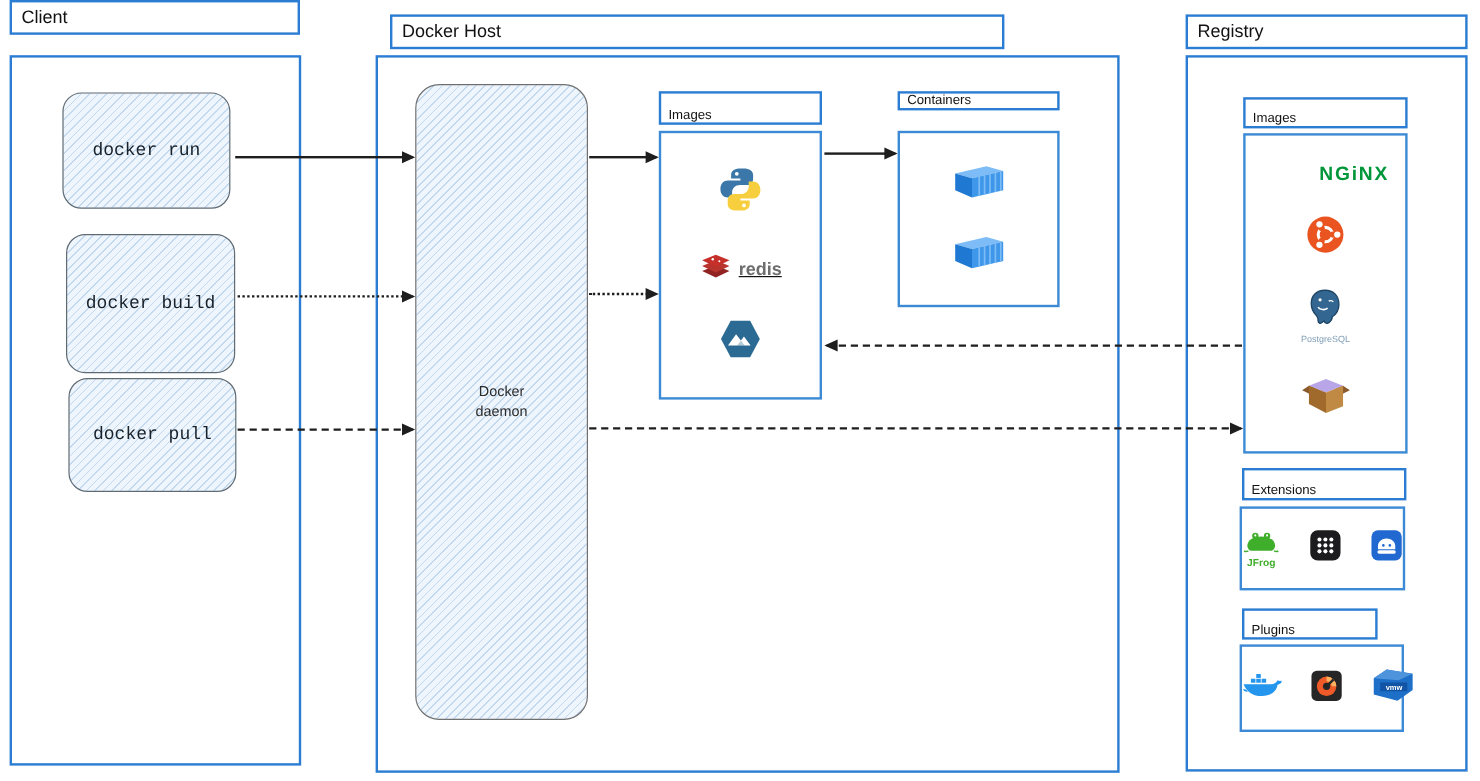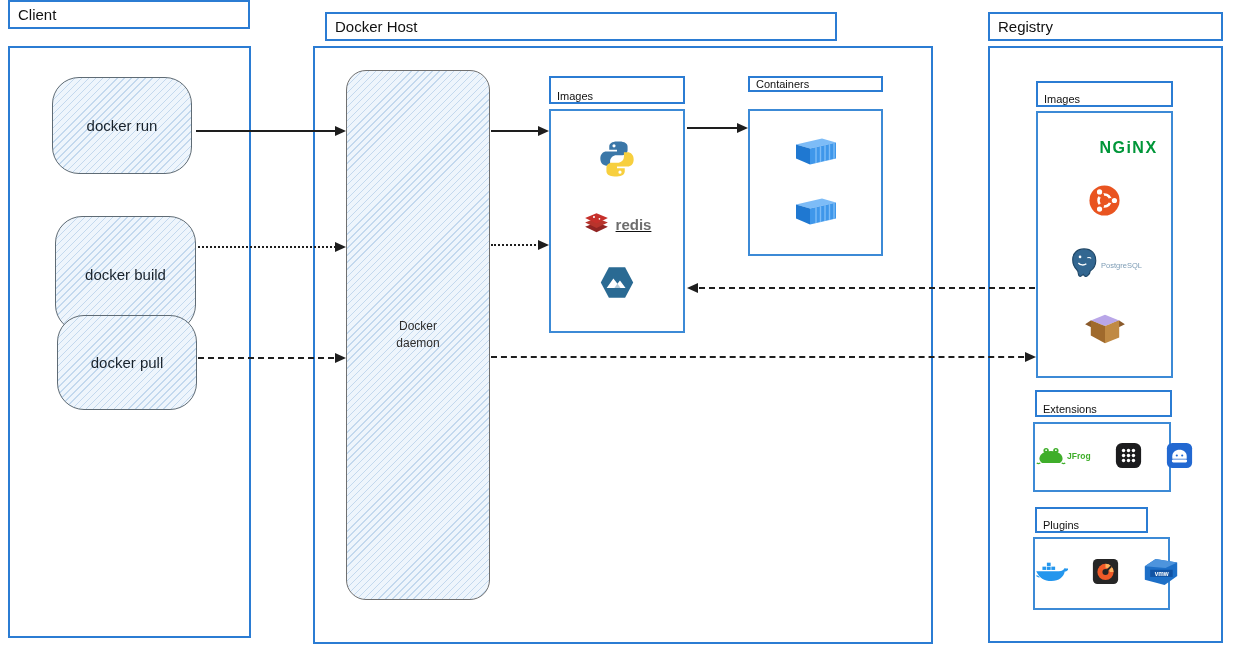--- a/index.html
+++ b/index.html
@@ -17,57 +17,57 @@
                display:flex; align-items:flex-end; padding-left:6px; font-size:11px; }
   .sub-box   { position:absolute; border:2px solid #3c8ad6; background:#fff;
                display:flex; flex-direction:column; justify-content:space-evenly; align-items:center; }
   .row-box   { flex-direction:row; gap:24px; }
 
   
   .hatch { background-color:#eef5fc;
            background-image:repeating-linear-gradient(135deg,
              rgba(125,170,215,.38) 0px, rgba(125,170,215,.38) 1px,
              transparent 1px, transparent 5px); }
-  .cmd   { position:absolute; border:1.6px solid #5f6b74; border-radius:27px;
+  .cmd   { position:absolute; border:1.6px solid #5f6b74; border-radius:16px;
            display:flex; align-items:center; justify-content:center;
-           font-family:Liberation Sans, sans-serif; font-size:15px; color:#17212b; }
+           font-family:Liberation Mono, monospace; font-size:15px; color:#17212b; }
   .daemon{ position:absolute; border:1.6px solid #707070; border-radius:20px;
            display:flex; flex-direction:column; align-items:center; justify-content:center;
            font-size:12px; color:#2b2b2b; line-height:1.45; }
 
   
   .arrow { position:absolute; height:0; border-top:2px solid #1e1e1e; }
   .arrow.dotted { border-top-style:dotted; }
   .arrow.dashed { border-top-style:dashed; }
   .ah { position:absolute; top:-6px; width:0; height:0;
         border-top:5px solid transparent; border-bottom:5px solid transparent; }
   .ah.right { right:-2px; border-left:11px solid #1e1e1e; }
   .ah.left  { left:-2px;  border-right:11px solid #1e1e1e; }
 
   .redis-row { display:flex; align-items:center; gap:6px;text-decoration:underline; }
   .redis-label { font-size:15px; font-weight:600; color:#6d6d6d; }
   .nginx-label { font-size:16px; font-weight:bold; letter-spacing:1.5px; color:#009639;margin-left:48px; }
-  .pg-block, .jfrog-block { display:flex; flex-direction:row; align-items:center; }
+  .pg-block, .jfrog-block { display:flex; flex-direction:column; align-items:center; }
   .pg-label { font-size:7.5px; color:#7d9cb5; margin-top:1px; }
   .jfrog-label { font-size:8.5px; font-weight:bold; color:#3fae2a; margin-top:-2px; }
 </style>
 </head>
 <body>
 
 <div class="frame">
 
   <div class="tbox" style="left:8px; top:0; width:242px; height:29px;">
     <span>Client</span>
   </div>
   <div class="big" style="left:8px; top:46px; width:243px; height:592px;"></div>
 
   <div class="cmd hatch" style="left:52px; top:77px; width:140px; height:97px;">
     <span>docker run</span>
   </div>
-  <div class="cmd hatch" style="left:55px; top:195px; width:141px; height:116px;margin-top:21px;">
+  <div class="cmd hatch" style="left:55px; top:195px; width:141px; height:116px;">
     <span>docker build</span>
   </div>
   <div class="cmd hatch" style="left:57px; top:315px; width:140px; height:95px;">
     <span>docker pull</span>
   </div>
 
   <div class="tbox" style="left:325px; top:12px; width:512px; height:29px;">
     <span>Docker Host</span>
   </div>
   <div class="big" style="left:313px; top:46px; width:620px; height:598px;"></div>

